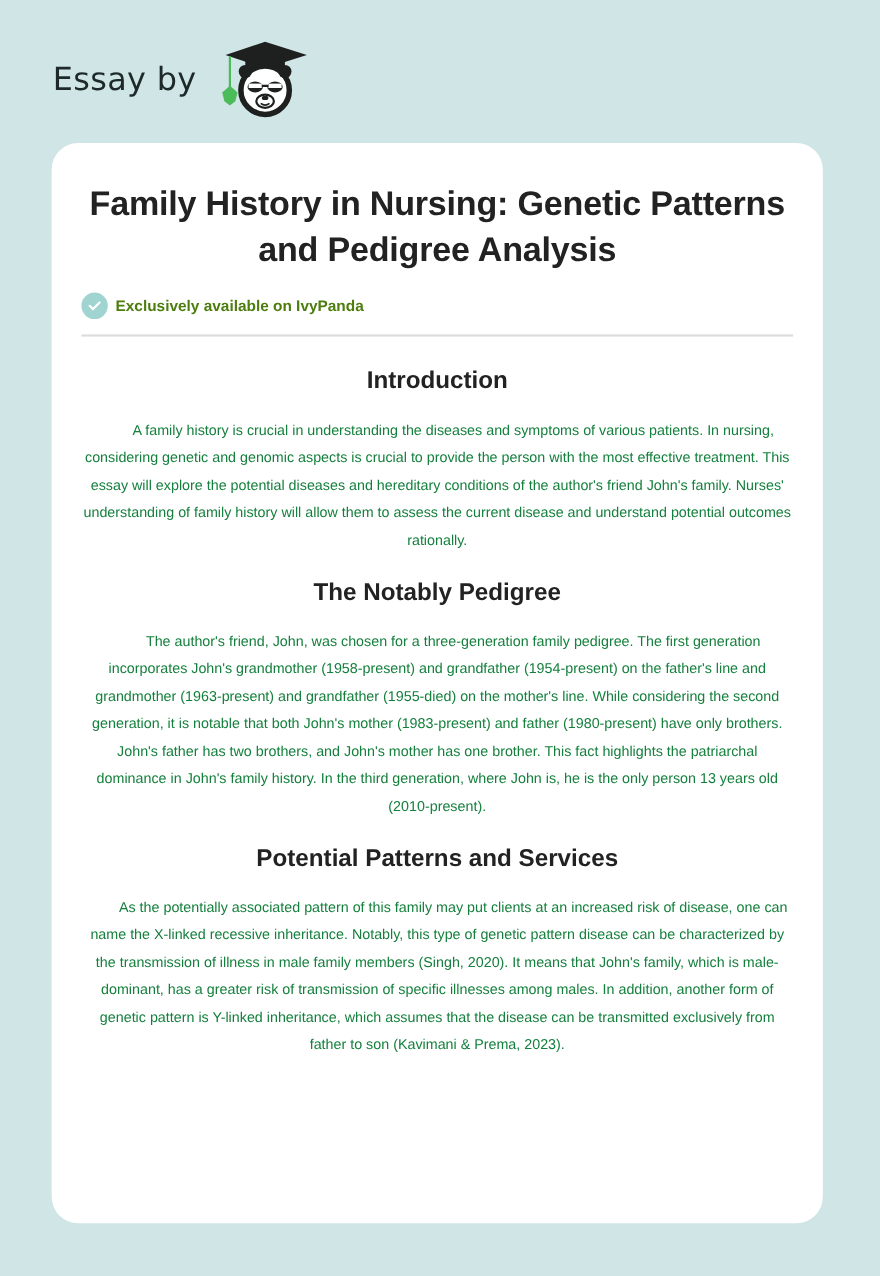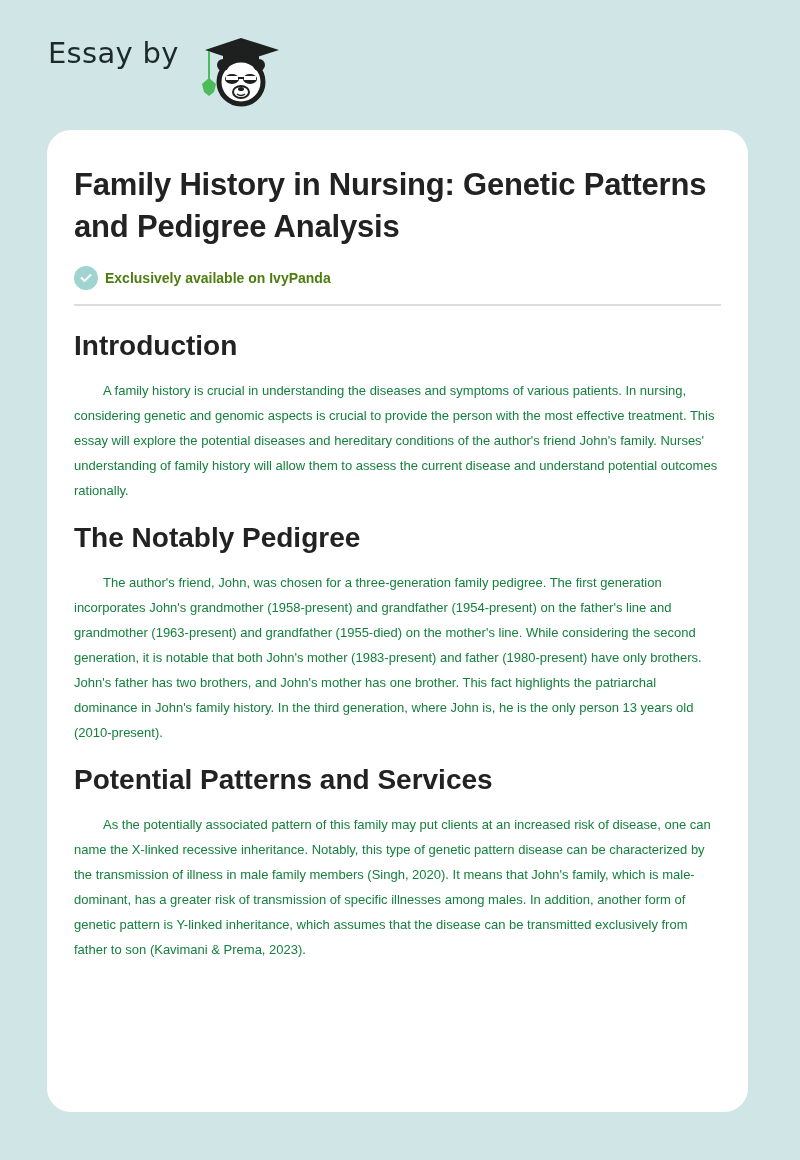--- a/index.html
+++ b/index.html
@@ -14,21 +14,21 @@
     color: #222;
     position: relative;
     overflow: hidden;
   }
   .brand {
     position: absolute;
     left: 48px;
     top: 36px;
     height: 72px;
     display: flex;
-    align-items: flex-start;
+    align-items: center;
   }
   .brand-prefix {
     font-family: "DejaVu Sans", sans-serif;
     font-size: 29px;
     color: #1e2a2a;
     letter-spacing: 0.3px;
     margin-right: 18px;
   }
   .brand-logo {
     width: 88px;
@@ -50,20 +50,21 @@
     color: #1e2020;
   }
   .card {
     position: absolute;
     left: 47px;
     top: 130px;
     width: 701px;
     height: 982px;
     background: #ffffff;
     border-radius: 24px;
+    text-align: center;
   }
   .card-inner {
     padding: 34px 27px 0 27px;
   }
   .title {
     font-size: 31px;
     font-weight: bold;
     line-height: 42px;
     margin: 0;
     color: #222;
@@ -89,21 +90,21 @@
     font-weight: bold;
     color: #4d7c0f;
   }
   .divider {
     height: 2px;
     background: #dcdcdc;
     margin-top: 14px;
     border: none;
   }
   .section-heading {
-    font-size: 28px;
+    font-size: 22px;
     font-weight: bold;
     margin: 22px 0 0 0;
     line-height: 36px;
     color: #222;
   }
   .paragraph {
     font-size: 13px;
     line-height: 25px;
     text-indent: 29px;
     margin: 14px 0 0 0;

